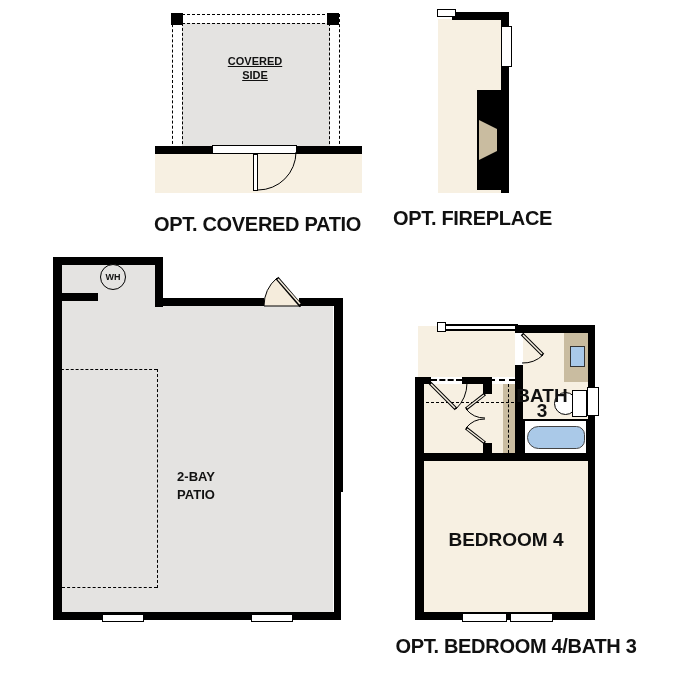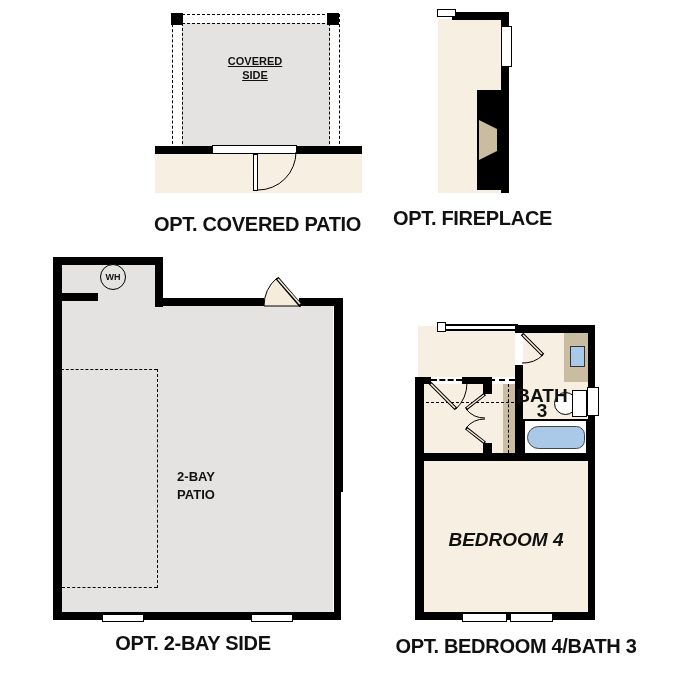--- a/index.html
+++ b/index.html
@@ -68,21 +68,21 @@
                 background:#e4e3e1;font-size:9px;font-weight:bold;text-align:center;line-height:24px;margin-left:32px;">
       <span>WH</span>
     </div>
     <div class="win" style="left:102px;top:614px;width:42px;height:8px;"></div>
     <div class="win" style="left:251px;top:614px;width:42px;height:8px;"></div>
     <div class="lbl" style="left:130px;top:468px;width:132px;font-size:13px;line-height:18px;">
       <span>2-BAY</span><br>
       <span>PATIO</span>
     </div>
     <div class="caption" style="left:63px;top:633px;width:260px;">
-      <span>OPT. 2-BAY SIDE</span><br>
+      <br>
     </div>
   </div>
 
   <div>
     <div class="fill" style="left:418px;top:326px;width:97px;height:51px;background:#f7f0e2;"></div>
     <div class="fill" style="left:424px;top:384px;width:79px;height:69px;background:#f7f0e2;"></div>
     <div class="fill" style="left:503px;top:384px;width:12px;height:69px;background:#c9bca0;"></div>
     <div class="fill" style="left:523px;top:332px;width:65px;height:122px;background:#f7f0e2;"></div>
     <div class="fill" style="left:424px;top:461px;width:164px;height:151px;background:#f7f0e2;"></div>
 
@@ -116,21 +116,21 @@
     <div class="abs" style="left:527px;top:426px;width:58px;height:23px;background:#aac9e8;border:1.5px solid #444;
                 box-sizing:border-box;border-radius:12px 9px 9px 12px;"></div>
     <div class="abs" style="left:554px;top:392px;width:23px;height:23px;background:#fff;border:1.5px solid #000;
                 box-sizing:border-box;border-radius:50%;"></div>
     <div class="abs" style="left:572px;top:390px;width:15px;height:27px;background:#fff;border:1.5px solid #000;box-sizing:border-box;"></div>
 
     <div class="lbl" style="left:516px;top:388px;width:52px;font-size:19px;line-height:15px;">
       <span>BATH</span><br>
       <span>3</span>
     </div>
-    <div class="lbl" style="left:424px;top:530px;width:164px;font-size:19px;font-style:italic;">BEDROOM 4</div>
+    <div class="lbl" style="left:424px;top:530px;width:164px;font-size:19px;">BEDROOM 4</div>
     <div class="caption" style="left:386px;top:636px;width:260px;">OPT. BEDROOM 4/BATH 3</div>
   </div>
 
   <svg class="overlay" width="687" height="687" viewBox="0 0 687 687">
 
     <polygon points="479,120 497,129 497,151 479,160" fill="#c9bca0"></polygon>
 
     <path d="M258,190 A38,38 0 0 0 296,152" fill="none" stroke="#000" stroke-width="1"></path>
 
     <g>

